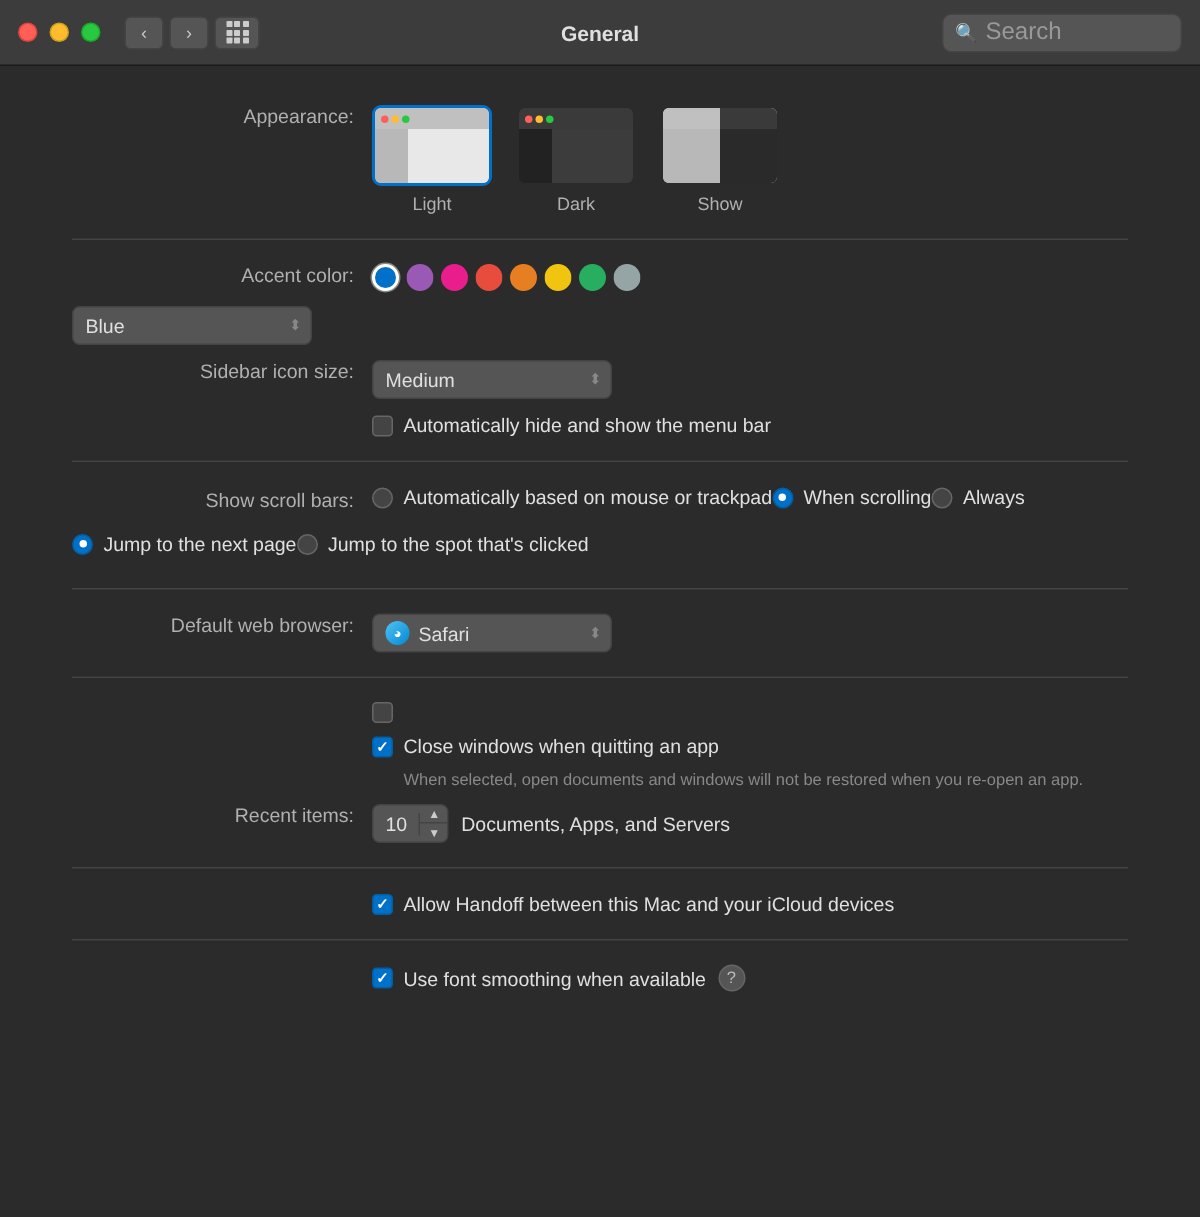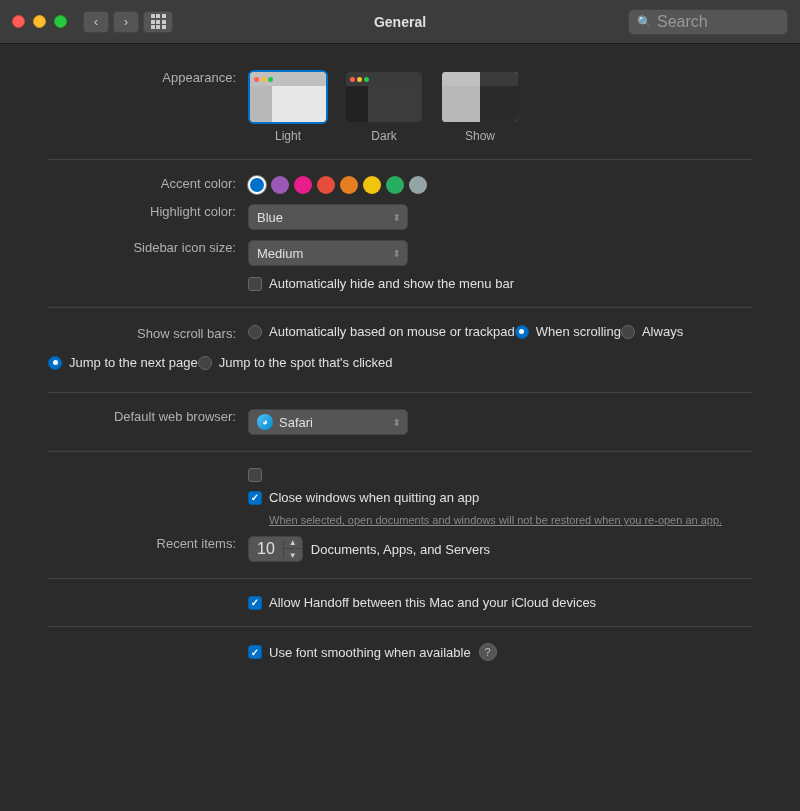--- a/index.html
+++ b/index.html
@@ -373,21 +373,21 @@
       background: #555;
       border: 1px solid #444;
       border-radius: 5px;
       height: 26px;
       overflow: hidden;
       margin-right: 8px;
     }
 
     .stepper-value {
       padding: 0 8px;
-      font-size: 16px;
+      font-size: 13px;
       color: #e0e0e0;
       border-right: 1px solid #444;
     }
 
     .stepper-btns {
       display: flex;
       flex-direction: column;
     }
 
     .stepper-btn {
@@ -433,21 +433,20 @@
       flex-shrink: 0;
     }
 
     .note-text {
       font-size: 11px;
       color: #888;
       margin-left: 21px;
       margin-top: 2px;
       margin-bottom: 8px;
       line-height: 1.4;
-      text-decoration: underline;
     }
 
     .indent-content {
       margin-left: 200px;
       padding-left: 0;
     }
 
     .section-gap { margin-top: 6px; }
 
     .thumb-auto-titlebar {
@@ -558,21 +557,20 @@
       <div class="accent-color-btn" style="background:#e91e8c;"></div>
       <div class="accent-color-btn" style="background:#e74c3c;"></div>
       <div class="accent-color-btn" style="background:#e67e22;"></div>
       <div class="accent-color-btn" style="background:#f1c40f;"></div>
       <div class="accent-color-btn" style="background:#27ae60;"></div>
       <div class="accent-color-btn" style="background:#95a5a6;"></div>
     </div>
   </div>
 
   <div class="row">
-    <div class="row-label">Highlight color:</div>
     <div class="row-content">
       <div class="dropdown">
         <span>Blue</span>
         <span class="dropdown-arrow">⬍</span>
       </div>
     </div>
   </div>
 
   <div class="row">
     <div class="row-label">Sidebar icon size:</div>

